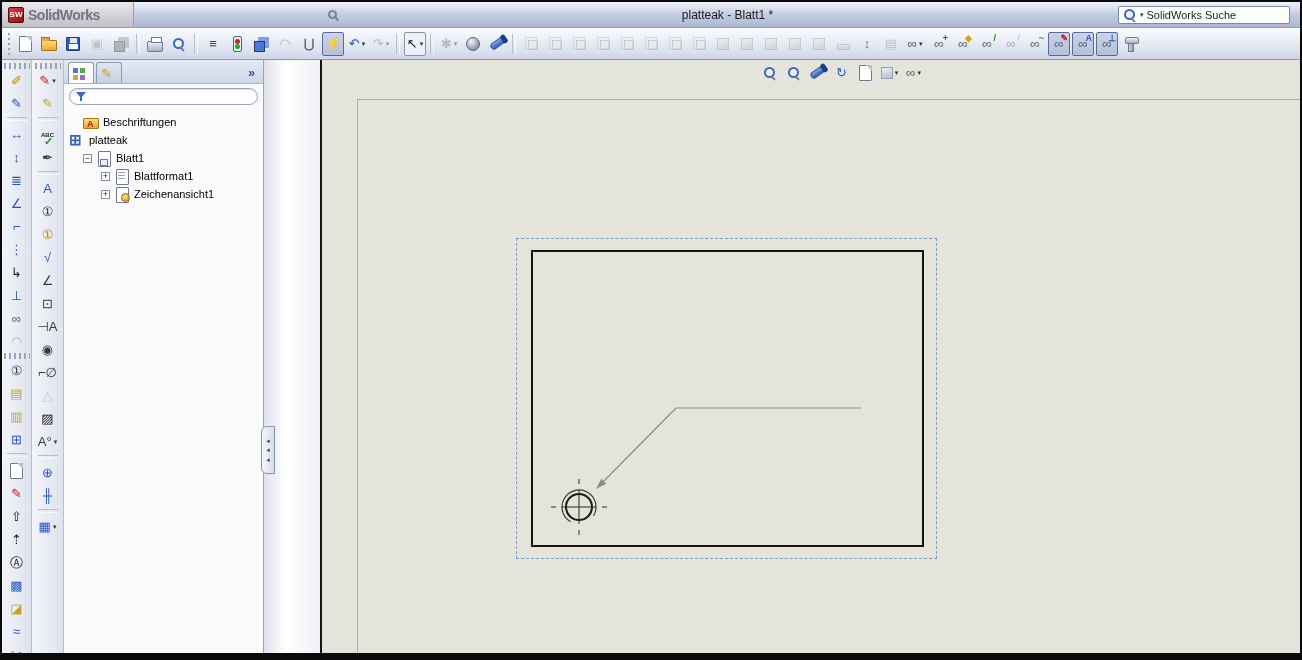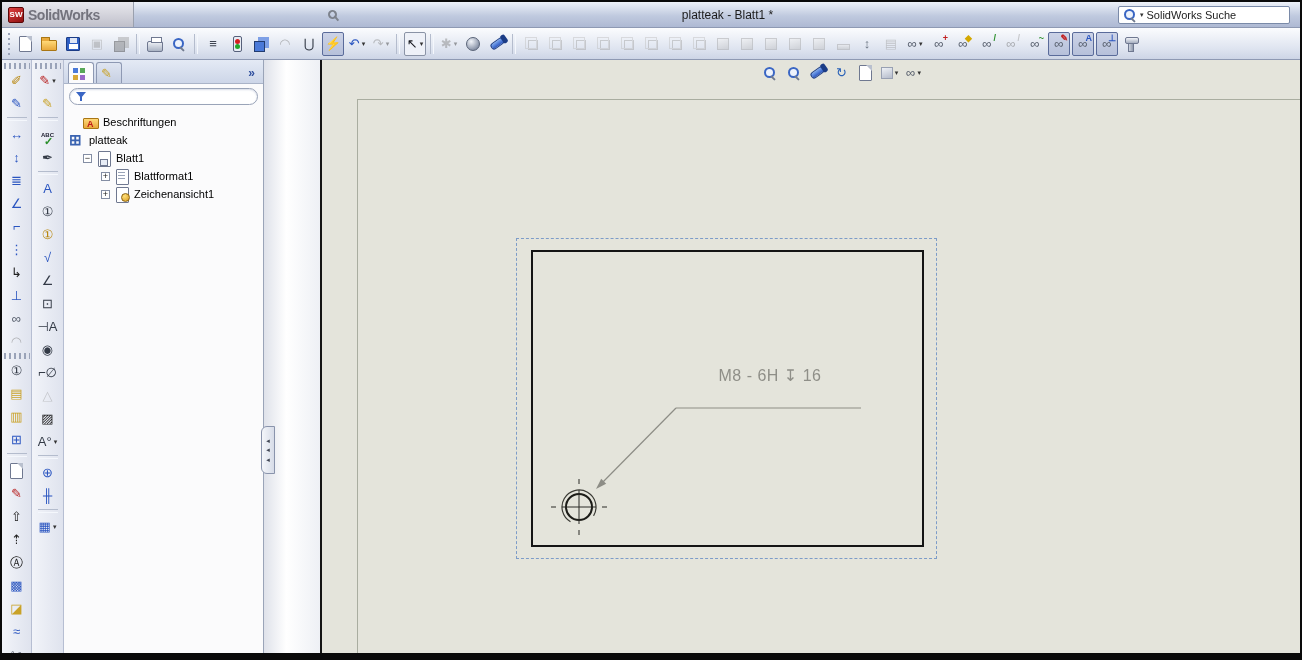--- a/index.html
+++ b/index.html
@@ -829,18 +829,17 @@
 
         <line x1="240" y1="447" x2="274" y2="447" stroke="#2a2a26" stroke-width="1"></line>
         <line x1="257" y1="430" x2="257" y2="464" stroke="#2a2a26" stroke-width="1"></line>
         <line x1="229" y1="447" x2="234" y2="447" stroke="#2a2a26" stroke-width="1"></line>
         <line x1="280" y1="447" x2="285" y2="447" stroke="#2a2a26" stroke-width="1"></line>
         <line x1="257" y1="419" x2="257" y2="424" stroke="#2a2a26" stroke-width="1"></line>
         <line x1="257" y1="470" x2="257" y2="475" stroke="#2a2a26" stroke-width="1"></line>
       </svg>
 
       <div class="callout">
-        <div>M8 - 6H ↧ 16</div>
       </div>
 
     </div>
   </div>
 </div>
 
 </body></html>

